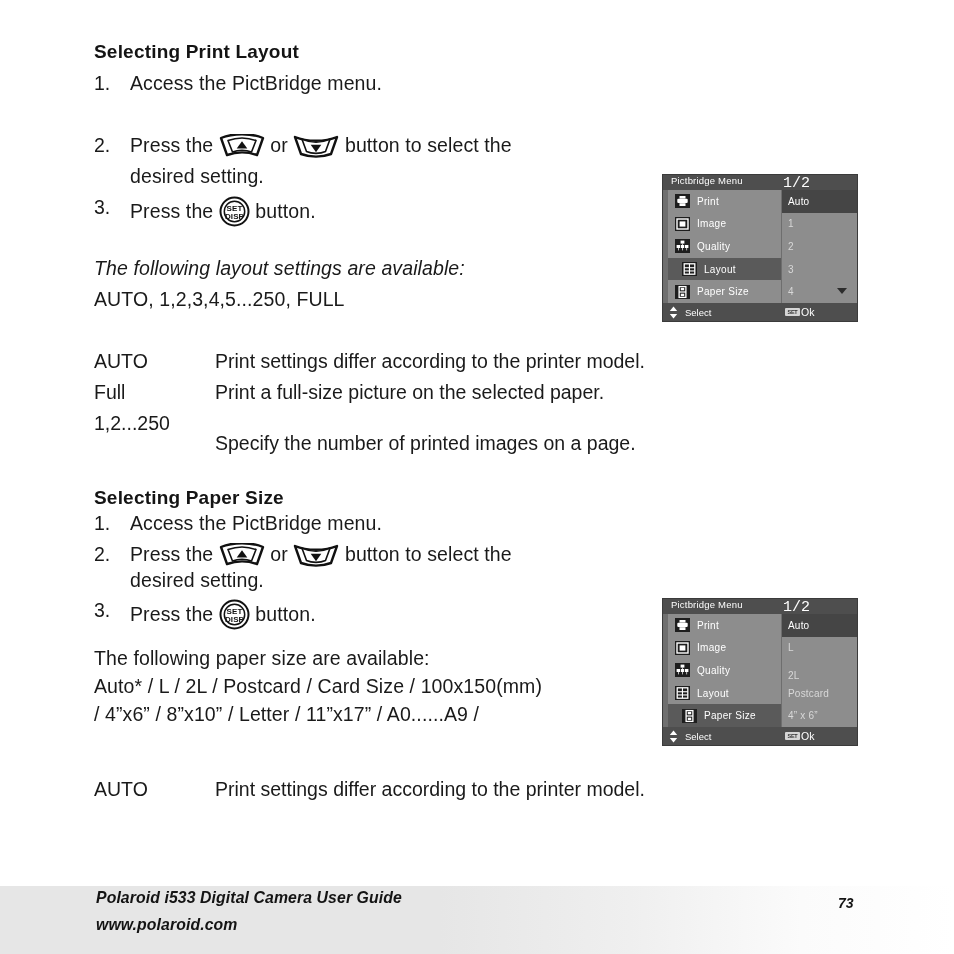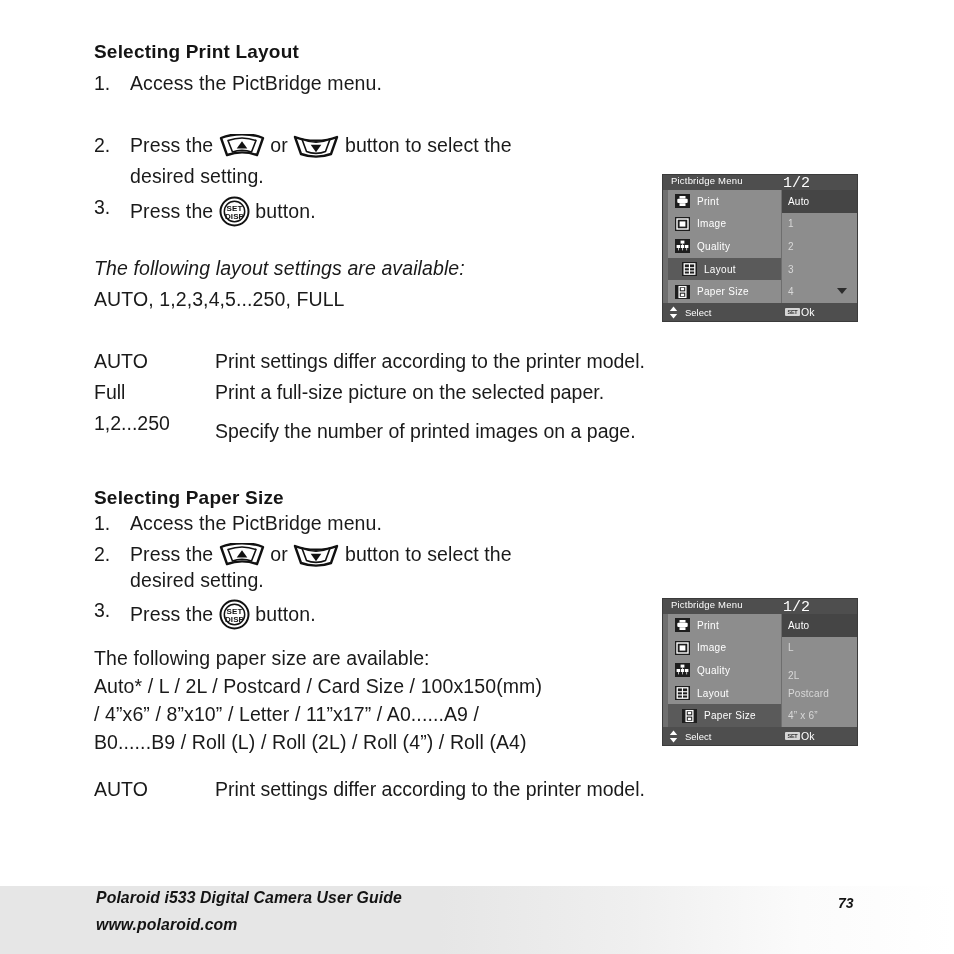--- a/index.html
+++ b/index.html
@@ -315,21 +315,21 @@
   <div class="body-line" style="left:94px; top:257px;font-style:italic;">The following layout settings are available:</div>
   <div class="body-line" style="left:94px; top:288px;">AUTO, 1,2,3,4,5...250, FULL</div>
 
   <div class="desc-term" style="left:94px; top:350px;">AUTO</div>
   <div class="desc-text" style="left:215px; top:350px;">Print settings differ according to the printer model.</div>
 
   <div class="desc-term" style="left:94px; top:381px;">Full</div>
   <div class="desc-text" style="left:215px; top:381px;">Print a full-size picture on the selected paper.</div>
 
   <div class="desc-term" style="left:94px; top:412px;">1,2...250</div>
-  <div class="desc-text" style="left:215px; top:420px;text-align:right;">Specify the number of printed images on a page.</div>
+  <div class="desc-text" style="left:215px; top:432px;text-align:right;">Specify the number of printed images on a page.</div>
 
   <div class="lcd" id="lcd-layout" style="left:662px; top:174px;">
     <div class="lcd-header">
       <span class="h-title">Pictbridge Menu</span>
       <span class="h-page">1/2</span>
     </div>
     <div class="lcd-body">
       <div class="lcd-left">
         <div class="lcd-rail"></div>
       <div class="mrow" style="top: 0px;">
@@ -465,21 +465,20 @@
         <text x="15.5" y="15.2" font-family="'Liberation Sans',sans-serif" font-size="8" font-weight="bold" text-anchor="middle" fill="#111111">SET</text>
         <text x="15.5" y="23.2" font-family="'Liberation Sans',sans-serif" font-size="8" font-weight="bold" text-anchor="middle" fill="#111111">DISP</text>
       </svg>
     </span>
     <span>button.</span>
   </div>
 
   <div class="body-line" style="left:94px; top:647px;">The following paper size are available:</div>
   <div class="body-line" style="left:94px; top:675px;">Auto* / L / 2L / Postcard / Card Size / 100x150(mm)</div>
   <div class="body-line" style="left:94px; top:703px;">/ 4”x6” / 8”x10” / Letter / 11”x17” / A0......A9 /</div>
-  <div class="body-line" style="left:94px; top:731px;">B0......B9 / Roll (L) / Roll (2L) / Roll (4”) / Roll (A4)</div>
 
   <div class="desc-term" style="left:94px; top:778px;">AUTO</div>
   <div class="desc-text" style="left:215px; top:778px;">Print settings differ according to the printer model.</div>
 
   <div class="lcd" id="lcd-paper" style="left:662px; top:598px;">
     <div class="lcd-header">
       <span class="h-title">Pictbridge Menu</span>
       <span class="h-page">1/2</span>
     </div>
     <div class="lcd-body">

